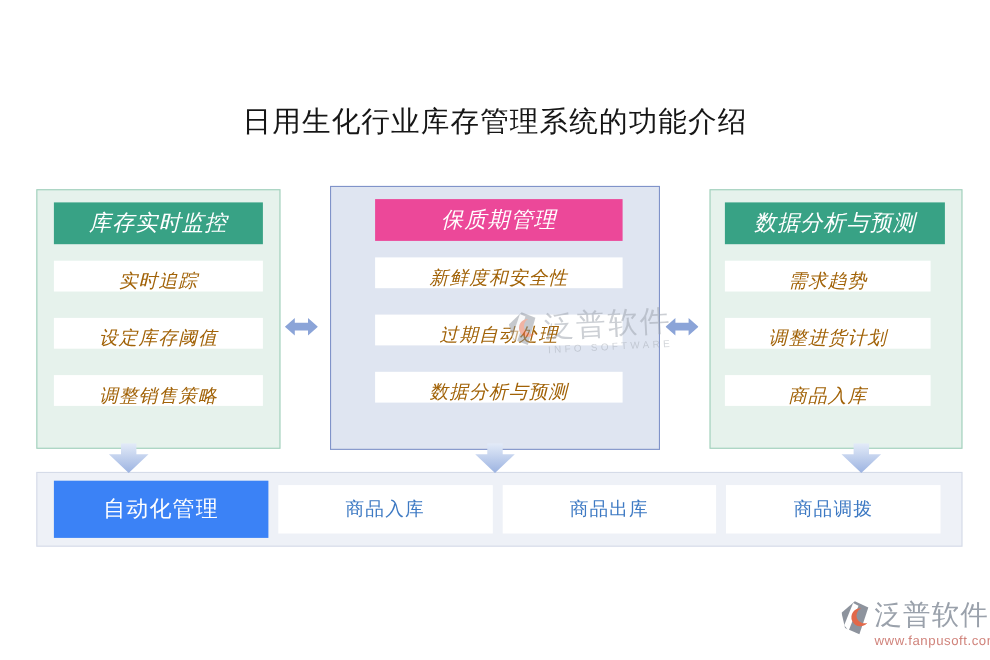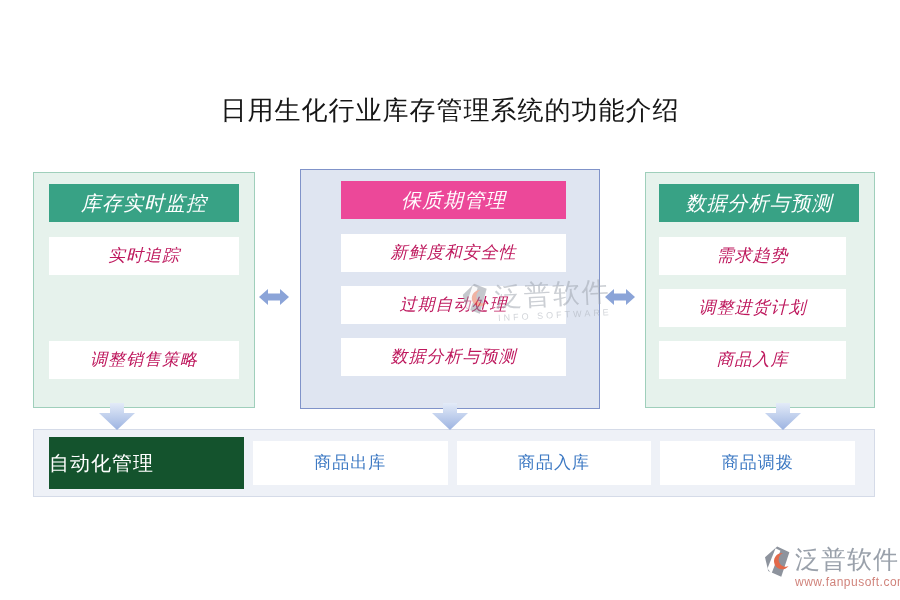--- a/index.html
+++ b/index.html
@@ -19,41 +19,41 @@
   .p1{left:300px;width:300px;}
   .p2{left:645px;width:230px;}
   .phead{
     position:absolute;top:11px;height:38px;line-height:38px;text-align:center;
     color:#fff;font-size:20px;letter-spacing:1px;
   }
   .p0 .phead{left:15px;right:15px;background:#38A285;}
   .p1 .phead{left:40px;right:33px;background:#ec4899;}
   .p2 .phead{left:13px;right:15px;background:#38A285;}
   .pitem{
-    position:absolute;height:38px;line-height:38px;text-align:center;background:#fff;
-    color:#be185d;font-size:17px;letter-spacing:1px;
+    position:absolute;height:28px;line-height:38px;text-align:center;background:#fff;
+    color:#a16207;font-size:17px;letter-spacing:1px;
   }
   .p0 .pitem{left:15px;right:15px;}
   .p1 .pitem{left:40px;right:33px;}
   .p2 .pitem{left:13px;right:28px;}
   .pitem.i0{top:64px;} .pitem.i1{top:116px;} .pitem.i2{top:168px;}
   
   .harrow{position:absolute;top:287px;width:30px;height:20px;}
   .harrow-left{left:259px;} .harrow-right{left:605px;}
   .darrow{position:absolute;top:403px;width:44px;height:27px;z-index:2;}
   .darrow-0{left:95px;} .darrow-1{left:428px;} .darrow-2{left:761px;}
   
   .bottom-bar{
     position:absolute;left:33px;top:429px;width:842px;height:68px;box-sizing:border-box;
     background:#EEF1F7;border:1px solid #D5DBE8;
     display:flex;align-items:center;gap:9px;padding:0 19px 0 15px;
   }
   .bprimary{
-    flex:1;height:52px;line-height:52px;background:#14532d;color:#fff;
-    text-align:left;font-size:20px;letter-spacing:1px;
+    flex:1;height:52px;line-height:52px;background:#3b82f6;color:#fff;
+    text-align:center;font-size:20px;letter-spacing:1px;
   }
   .bitem{
     flex:1;height:44px;line-height:44px;background:#fff;color:#3D79C3;
     text-align:center;font-size:17px;letter-spacing:1px;
   }
   
   .wm-center{
     position:absolute;left:463px;top:280px;z-index:5;opacity:0.5;
     display:flex;align-items:flex-start;gap:6px;transform:rotate(-3deg);
     pointer-events:none;
@@ -75,20 +75,21 @@
 </head>
 <body>
 
 <div class="canvas">
 
   <div class="title">日用生化行业库存管理系统的功能介绍</div>
 
   <section class="panel panel-green p0">
     <div class="phead">库存实时监控</div>
     <div class="pitem i0">实时追踪</div>
+    <div class="pitem i1">设定库存阈值</div>
     <div class="pitem i2">调整销售策略</div>
   </section>
 
   <section class="panel panel-blue p1">
     <div class="phead">保质期管理</div>
     <div class="pitem i0">新鲜度和安全性</div>
     <div class="pitem i1">过期自动处理</div>
     <div class="pitem i2">数据分析与预测</div>
   </section>
 
@@ -120,22 +121,22 @@
   </svg>
   <svg class="darrow darrow-1" viewBox="0 0 44 27">
     <path d="M15,0 h14 v10 h11 L22,27 L4,10 h11 Z" fill="url(#dgrad)"></path>
   </svg>
   <svg class="darrow darrow-2" viewBox="0 0 44 27">
     <path d="M15,0 h14 v10 h11 L22,27 L4,10 h11 Z" fill="url(#dgrad)"></path>
   </svg>
 
   <div class="bottom-bar">
     <div class="bprimary">自动化管理</div>
+    <div class="bitem">商品入库</div>
     <div class="bitem">商品出库</div>
-    <div class="bitem">商品入库</div>
     <div class="bitem">商品调拨</div>
   </div>
 
   <div class="wm-center">
     <svg width="26" height="32" viewBox="0 0 32 38">
       <polygon points="15,0 30,7 25,22 20,37 4,30 0,13" fill="#8D939D"></polygon>
       <polygon points="13,2 19,5 8,33 3,27" fill="#F4F5F6"></polygon>
       <path d="M22,8 a10,10 0 1 0 7,16 a8,8 0 1 1 -7,-16" fill="#E2694A"></path>
     </svg>
     <div>

